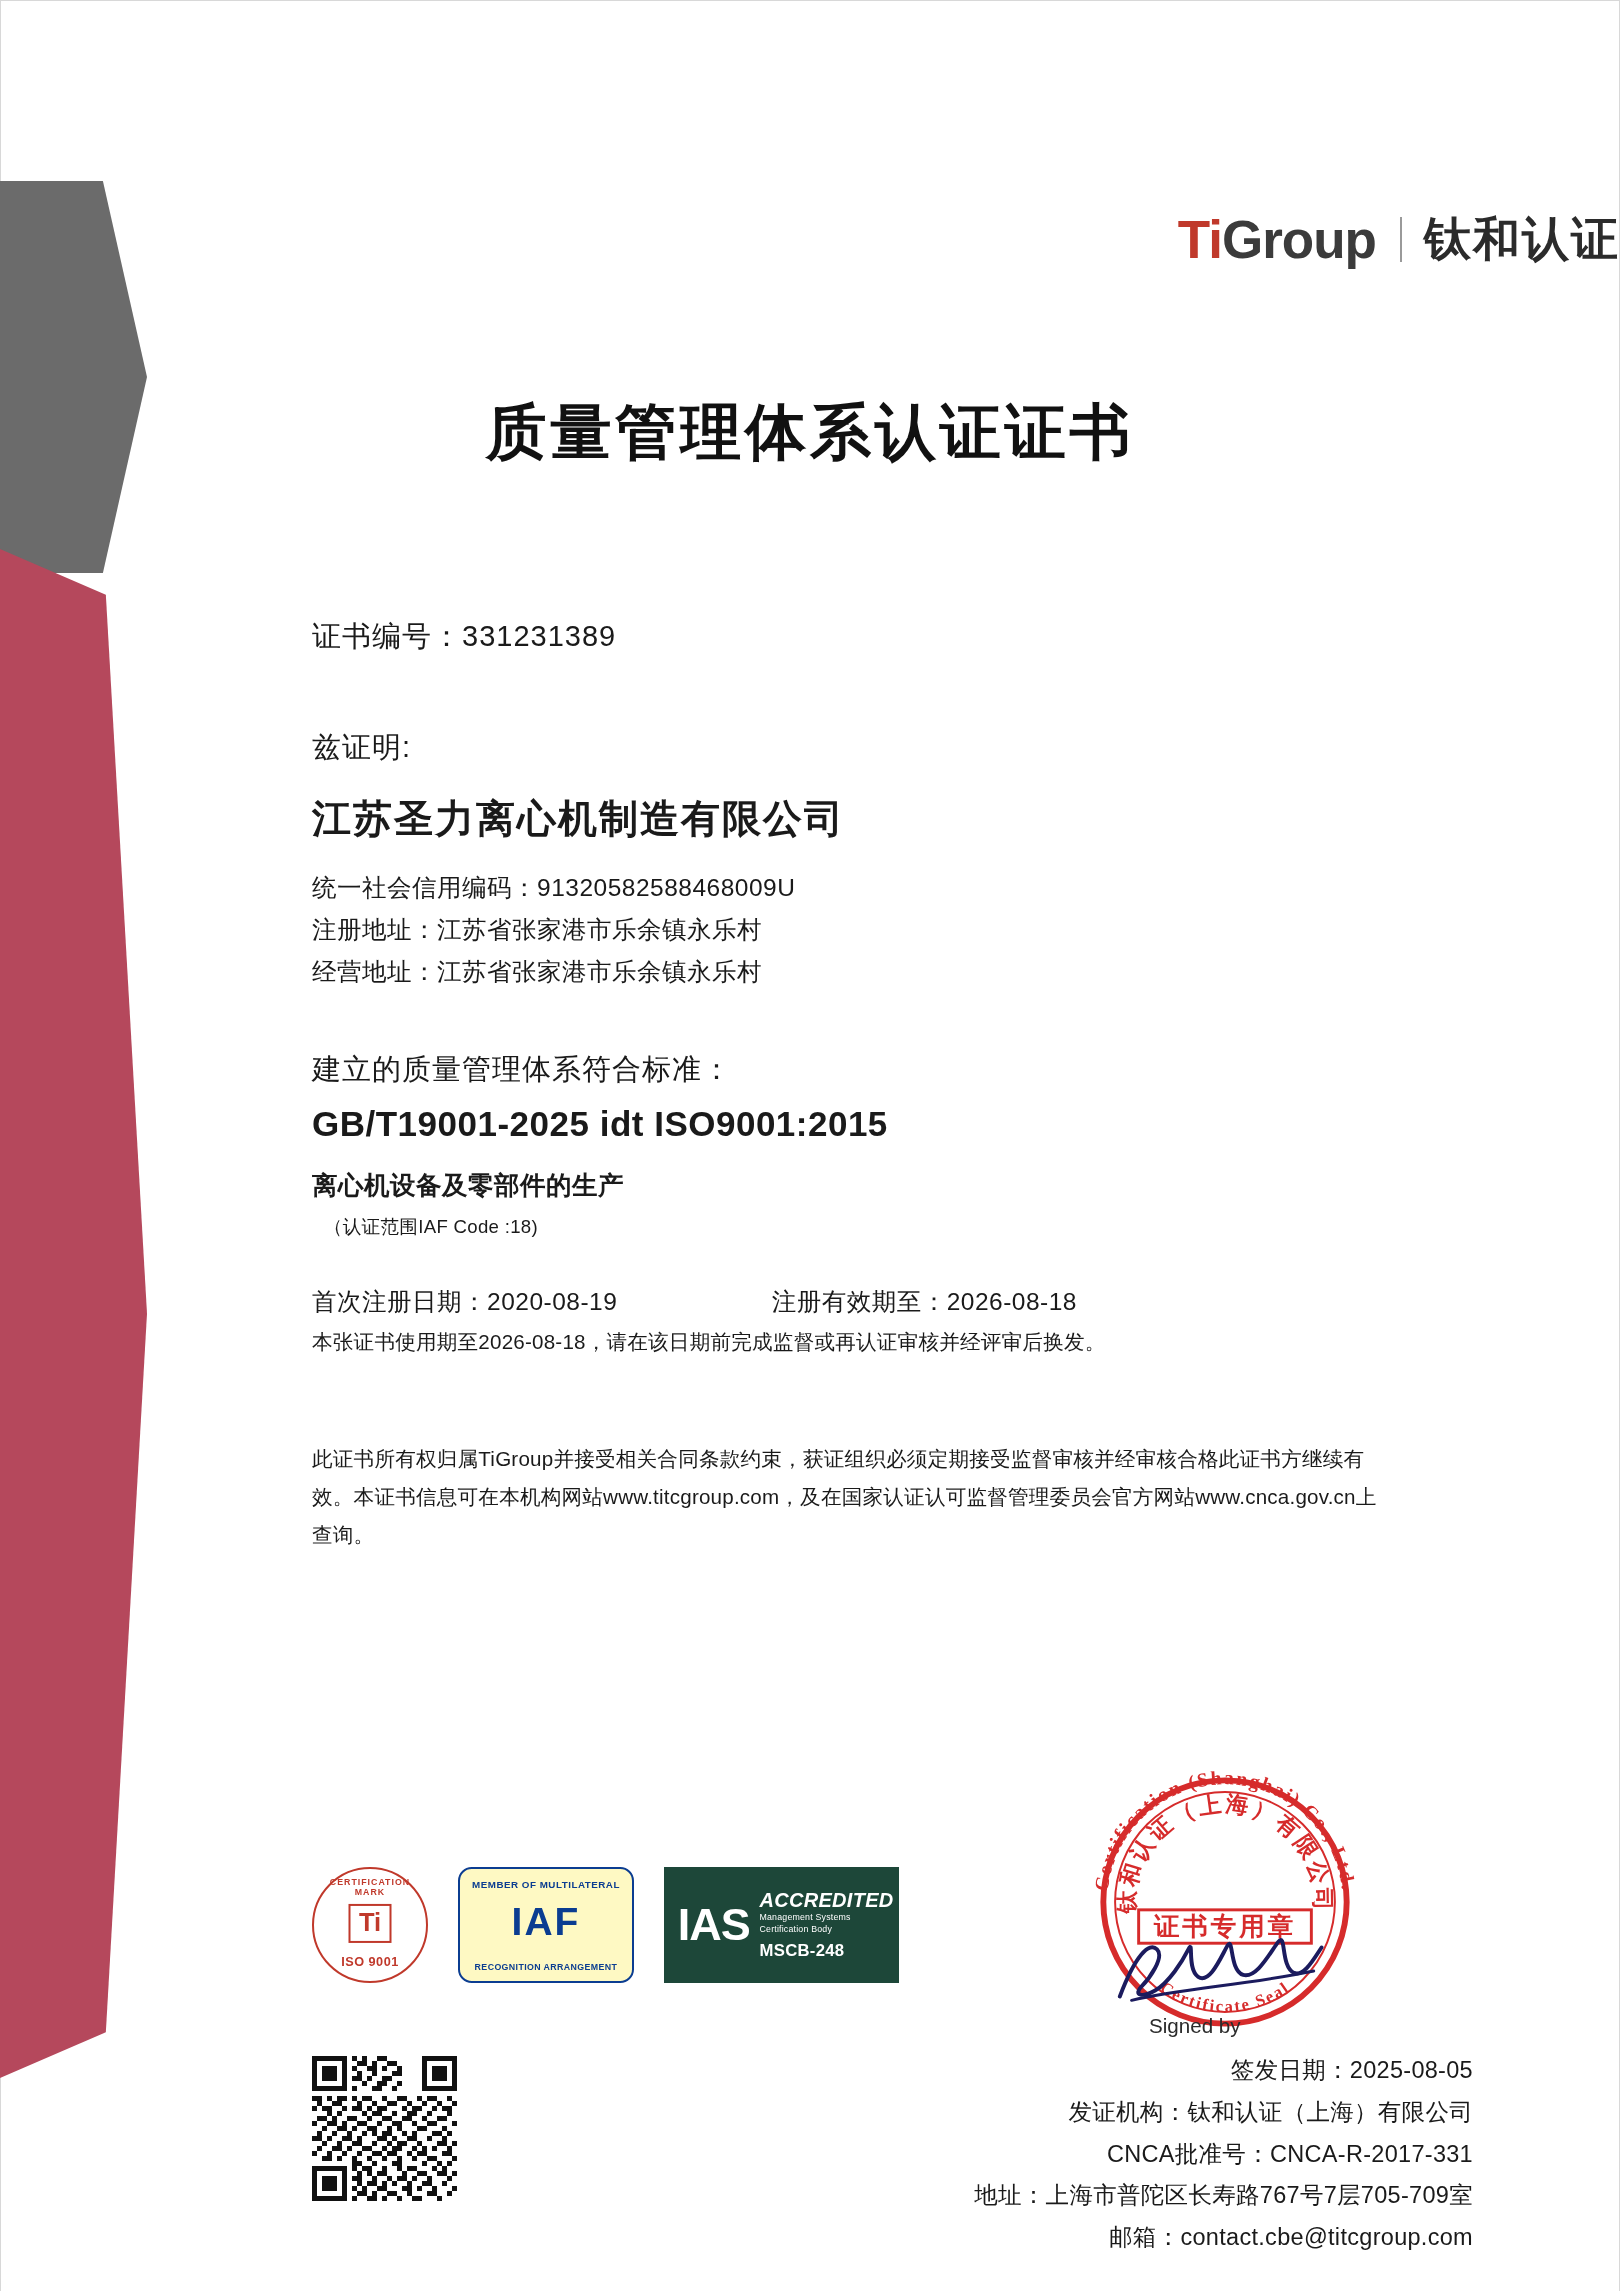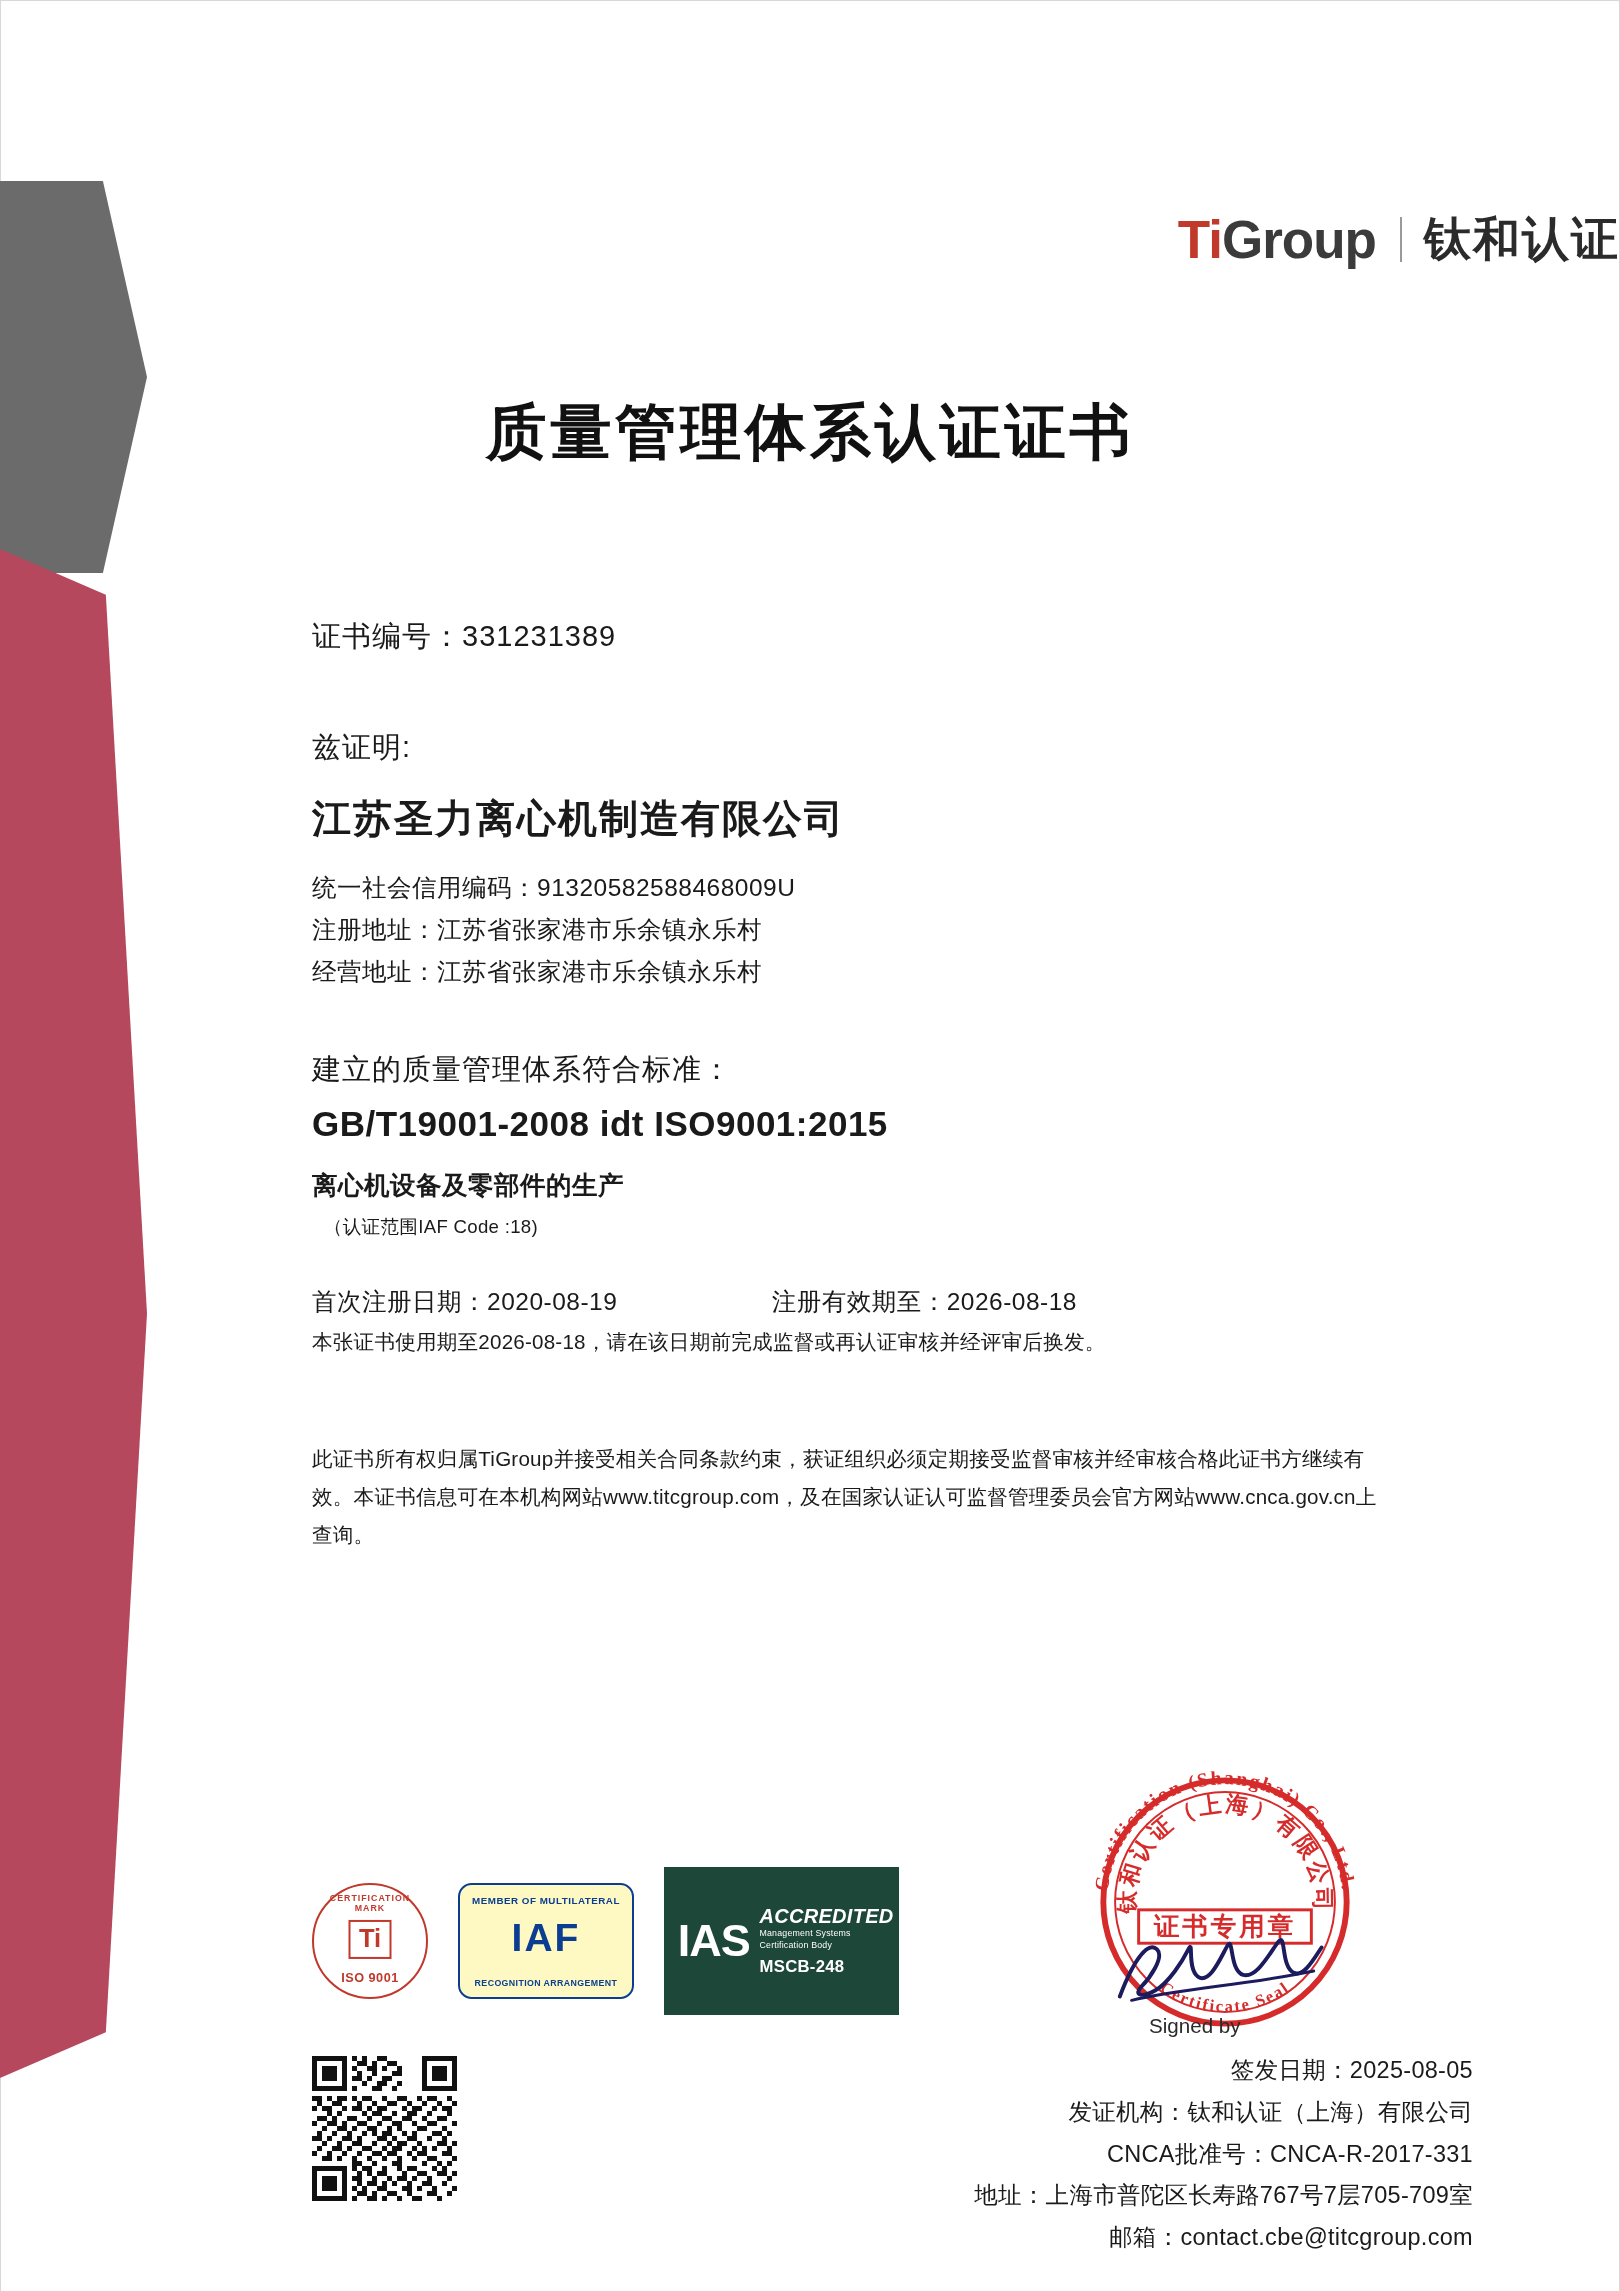--- a/index.html
+++ b/index.html
@@ -258,21 +258,21 @@
     position: absolute;
     bottom: 8.8px; left: 0; width: 100%;
     text-align: center;
     font-size: 8.8px;
     font-weight: bold;
     color: #0b3d91;
     letter-spacing: 0.4px;
   }
   .mark-ias {
     width: 235px;
-    height: 148px;
+    height: 116px;
     background: #1d4739;
     position: relative;
     display: flex;
     align-items: center;
     box-sizing: border-box;
     padding-left: 13.7px;
   }
   .mark-ias .ias-main {
     color: #ffffff;
     font-size: 45px;
@@ -377,21 +377,21 @@
     <span>统一社会信用编码：</span><span>91320582588468009U</span>
   </div>
   <div class="info-line">
     <span>注册地址：</span><span>江苏省张家港市乐余镇永乐村</span>
   </div>
   <div class="info-line">
     <span>经营地址：</span><span>江苏省张家港市乐余镇永乐村</span>
   </div>
 
   <div class="std-intro">建立的质量管理体系符合标准：</div>
-  <div class="std-code">GB/T19001-2008 idt ISO9001:2015</div>
+  <div class="std-code">GB/T19001-2025 idt ISO9001:2015</div>
 
   <div class="scope-text">离心机设备及零部件的生产</div>
   <div class="scope-iaf">（认证范围IAF Code :18)</div>
 
   <div class="dates-row">
     <span>首次注册日期：</span><span>2020-08-19</span>
     <span class="second"><span>注册有效期至：</span><span>2026-08-18</span></span>
   </div>
 
   <div class="validity-note">本张证书使用期至2026-08-18，请在该日期前完成监督或再认证审核并经评审后换发。</div>

